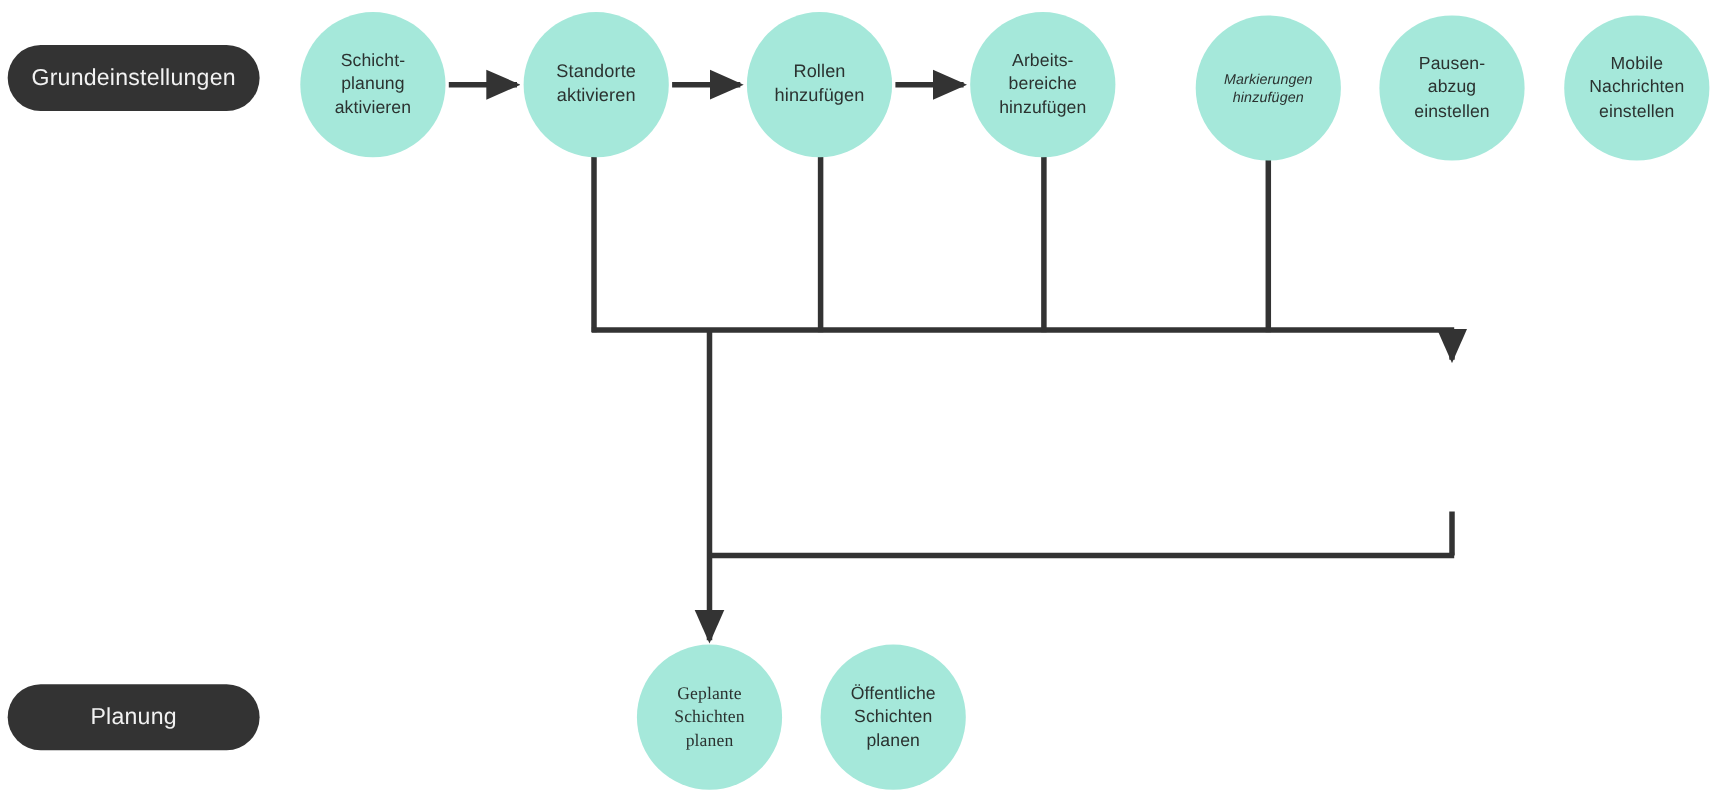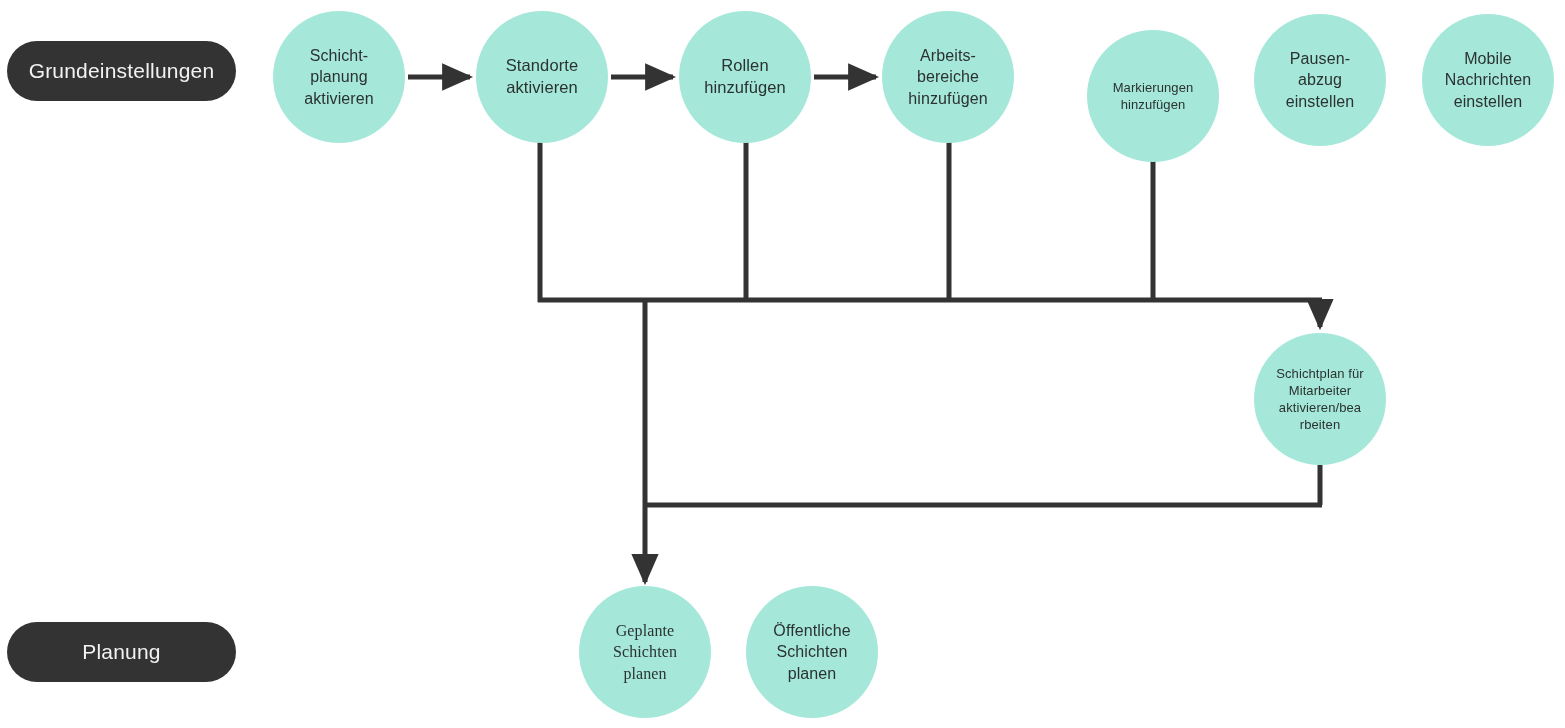--- a/index.html
+++ b/index.html
@@ -123,43 +123,37 @@
     <span class="circle-label">Rollen
 hinzufügen</span>
   </div>
 
   <div class="node circle-node fs-md" style="left:882px; top:11px; width:132px; height:132px;">
     <span class="circle-label">Arbeits-
 bereiche
 hinzufügen</span>
   </div>
 
-  <div class="node circle-node fs-sm" style="left:1087px; top:30px; width:132px; height:132px;">
+  <div class="node circle-node fs-sm" style="left:1087px; top:14px; width:132px; height:132px;font-style:italic;">
     <span class="circle-label">Markierungen
 hinzufügen</span>
   </div>
 
   <div class="node circle-node fs-md" style="left:1254px; top:14px; width:132px; height:132px;">
     <span class="circle-label">Pausen-
 abzug
 einstellen</span>
   </div>
 
   <div class="node circle-node fs-md" style="left:1422px; top:14px; width:132px; height:132px;">
     <span class="circle-label">Mobile
 Nachrichten
 einstellen</span>
   </div>
 
-  <div class="node circle-node fs-sm" style="left:1254px; top:333px; width:132px; height:132px;">
-    <span class="circle-label">Schichtplan für
-Mitarbeiter
-aktivieren/bea
-rbeiten</span>
-  </div>
 
   <div class="node circle-node fs-md" style="left:579px; top:586px; width:132px; height:132px;font-family:Liberation Serif, serif;">
     <span class="circle-label">Geplante
 Schichten
 planen</span>
   </div>
 
   <div class="node circle-node fs-md" style="left:746px; top:586px; width:132px; height:132px;">
     <span class="circle-label">Öffentliche
 Schichten

